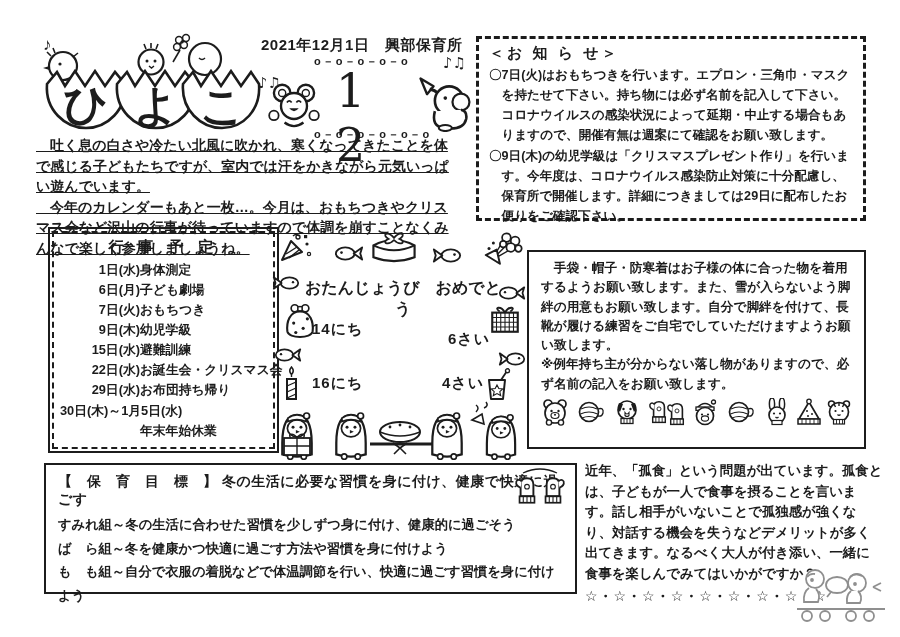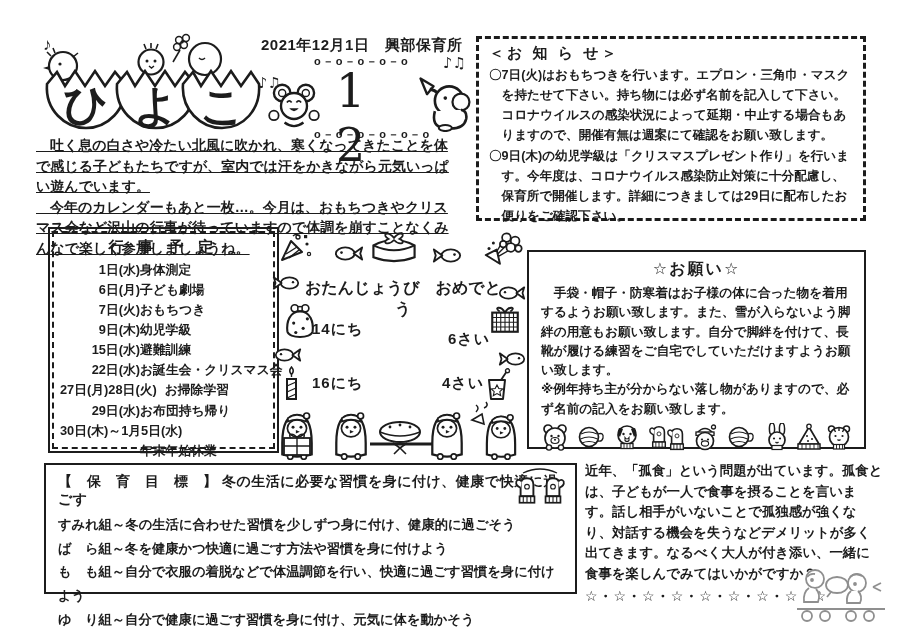--- a/index.html
+++ b/index.html
@@ -310,21 +310,20 @@
 
   <div class="abs schedule-box">
     <div class="schedule-inner">
       <div class="schedule-title">行 事 予 定</div>
       <div class="sch-row"><span class="sch-date">1日(水)</span><span class="sch-event">身体測定</span></div>
       <div class="sch-row"><span class="sch-date">6日(月)</span><span class="sch-event">子ども劇場</span></div>
       <div class="sch-row"><span class="sch-date">7日(火)</span><span class="sch-event">おもちつき</span></div>
       <div class="sch-row"><span class="sch-date">9日(木)</span><span class="sch-event">幼児学級</span></div>
       <div class="sch-row"><span class="sch-date">15日(水)</span><span class="sch-event">避難訓練</span></div>
       <div class="sch-row"><span class="sch-date">22日(水)</span><span class="sch-event">お誕生会・クリスマス会</span></div>
-      <div class="sch-row"><span class="sch-date">27日(月)28日(火)</span><span class="sch-event" style="margin-left:8px">お掃除学習</span></div>
       <div class="sch-row"><span class="sch-date">29日(水)</span><span class="sch-event">お布団持ち帰り</span></div>
       <div class="sch-row"><span class="sch-date">30日(木)～1月5日(水)</span><span class="sch-event"></span></div>
       <div class="sch-row"><span class="sch-date"></span><span class="sch-event">年末年始休業</span></div>
     </div>
   </div>
 
   <div class="abs birthday">
     <svg class="abs" style="left:6px;top:4px" width="34" height="32" viewBox="0 0 34 32">
         <use href="#sym-popper"></use>
       </svg>
@@ -388,21 +387,20 @@
         <circle cx="138" cy="33" r="1.4" fill="#1c1c1c"></circle>
       <path d="M128 54 l-7 -5 M128 54 l7 -5 M128 54 l-6 6 M128 54 l6 6" stroke="#1c1c1c" stroke-width="1.6"></path>
       <use href="#sym-penguin" x="152" y="14" width="46" height="52"></use>
       <path d="M204 18 q4 -4 0 -7 M212 14 q5 -2 2 -6" fill="none" stroke="#1c1c1c" stroke-width="1.5"></path>
       <path d="M200 26 L210 20 L212 30 Z" fill="#fff" stroke="#1c1c1c" stroke-width="1.6"></path>
       <use href="#sym-penguin" x="206" y="16" width="46" height="50"></use>
     </svg>
   </div>
 
   <div class="abs request-box">
-    <div class="request-title">☆お願い☆</div>
     <p class="request-para">　手袋・帽子・防寒着はお子様の体に合った物を着用するようお願い致します。また、雪が入らないよう脚絆の用意もお願い致します。自分で脚絆を付けて、長靴が履ける練習をご自宅でしていただけますようお願い致します。</p>
     <p class="request-para">※例年持ち主が分からない落し物がありますので、必ず名前の記入をお願い致します。</p>
     <svg class="animal-row" width="312" height="30" viewBox="0 0 312 30">
       <use href="#sym-bear" x="0" y="1" width="28" height="28"></use>
       <use href="#sym-yarn" x="36" y="1" width="28" height="28"></use>
       <use href="#sym-dog" x="72" y="1" width="28" height="28"></use>
       <use href="#sym-mitten" x="106" y="2" width="24" height="27"></use>
       <use href="#sym-mitten" x="124" y="4" width="24" height="27"></use>
       <use href="#sym-bearhat" x="150" y="1" width="28" height="28"></use>
       <use href="#sym-yarn" x="186" y="1" width="28" height="28"></use>
@@ -422,21 +420,20 @@
           </g>
       </svg>
     </div>
     <div class="goals-heading">
       <span>【　保　育　目　標　】</span>
       <span>冬の生活に必要な習慣を身に付け、健康で快適に過ごす</span>
     </div>
     <div class="goals-row">すみれ組～冬の生活に合わせた習慣を少しずつ身に付け、健康的に過ごそう</div>
     <div class="goals-row">ば　ら組～冬を健康かつ快適に過ごす方法や習慣を身に付けよう</div>
     <div class="goals-row">も　も組～自分で衣服の着脱などで体温調節を行い、快適に過ごす習慣を身に付けよう</div>
-    <div class="goals-row">ゆ　り組～自分で健康に過ごす習慣を身に付け、元気に体を動かそう</div>
   </div>
 
   <div class="abs koshoku">
     <p>近年、「孤食」という問題が出ています。孤食とは、子どもが一人で食事を摂ることを言います。話し相手がいないことで孤独感が強くなり、対話する機会を失うなどデメリットが多く出てきます。なるべく大人が付き添い、一緒に食事を楽しんでみてはいかがですか？</p>
     <div class="koshoku-stars">☆・☆・☆・☆・☆・☆・☆・☆・☆</div>
   </div>
   <div class="abs kids-wrap">
     <svg width="92" height="58" viewBox="0 0 92 58">
       <g fill="none" stroke="#8f8f8f" stroke-width="1.8">
         <circle cx="20" cy="12" r="9" fill="#fff"></circle>

